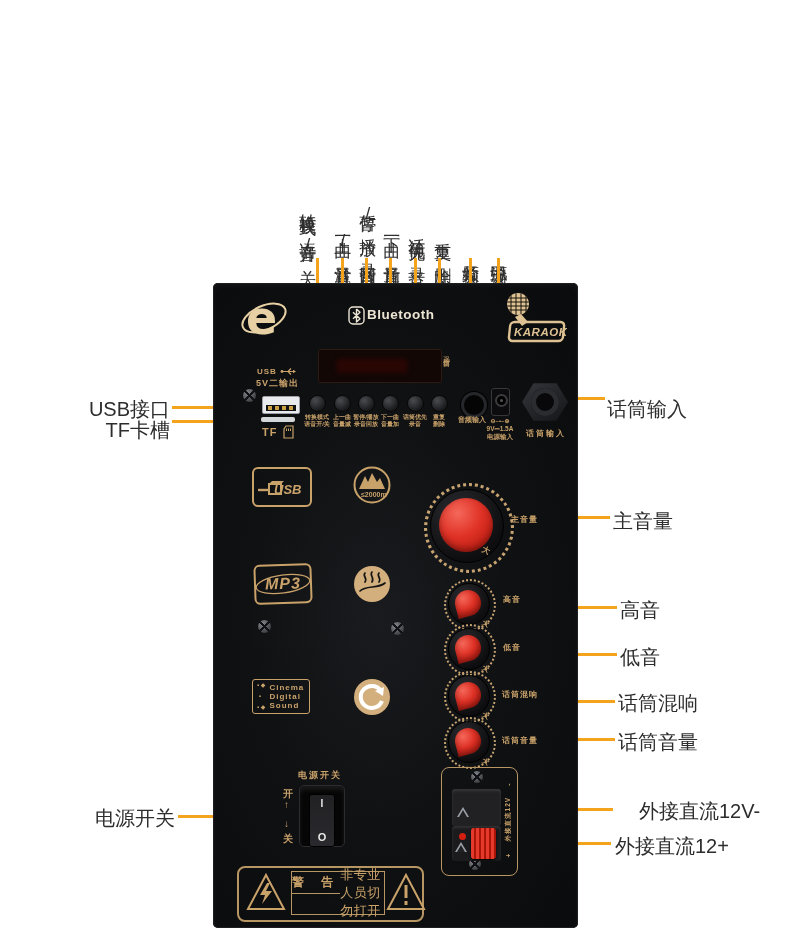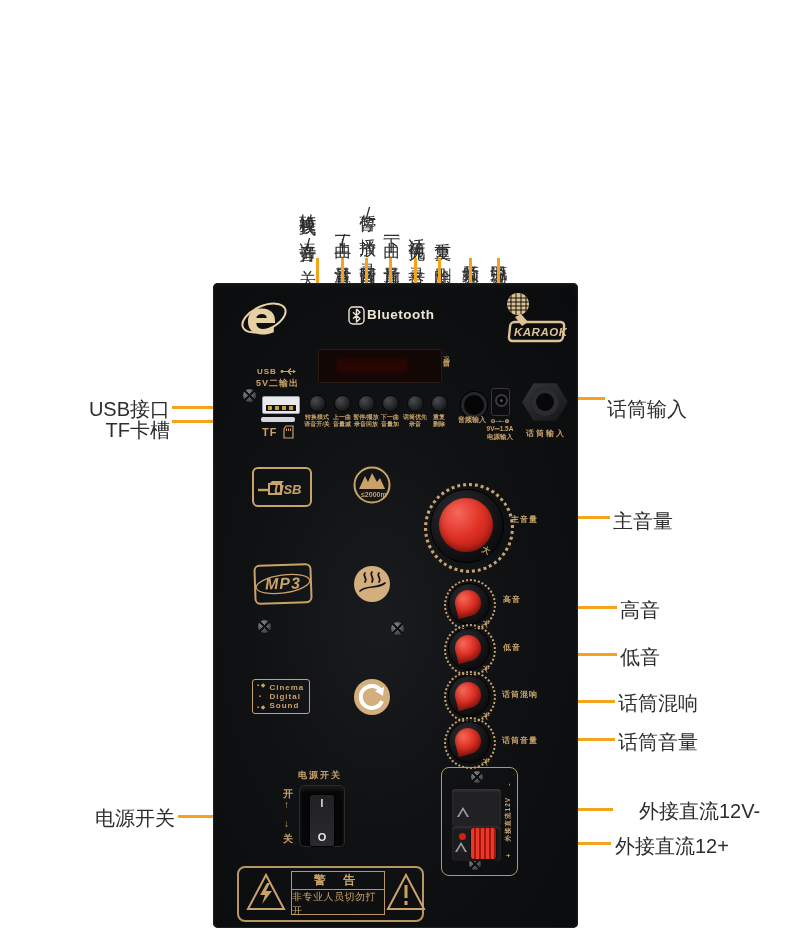--- a/index.html
+++ b/index.html
@@ -91,24 +91,24 @@
   .term-clip{position:absolute;width:49px;background:#212124;border-radius:3px;box-shadow:inset 0 2px 3px rgba(255,255,255,.1);}
   .tri{position:absolute;width:0;height:0;border-left:6px solid transparent;border-right:6px solid transparent;border-bottom:10px solid #9aa0a6;}
   .tri:after{content:"";position:absolute;left:-4px;top:3px;border-left:4px solid transparent;border-right:4px solid transparent;border-bottom:7px solid #212124;}
   .red-lever{position:absolute;width:25px;height:31px;border-radius:3px;
      background:repeating-linear-gradient(90deg,#e5392b 0 3px,#a91408 3px 5px);box-shadow:0 1px 2px #000;}
   .red-dot{position:absolute;width:7px;height:7px;border-radius:50%;background:#d21f12;}
   .term-vtext{position:absolute;left:257px;top:532px;width:75px;height:10px;transform:rotate(-90deg);
      display:flex;justify-content:space-between;align-items:center;font-size:6.5px;color:#C9A26A;font-weight:bold;letter-spacing:1px;}
   
   .warn-frame{position:absolute;left:24px;top:583px;width:183px;height:52px;border:2px solid #B79664;border-radius:8px;}
-  .warn-box{position:absolute;left:78px;top:588px;width:92px;height:42px;border:1.5px solid #B79664;display:flex;flex-direction:column;}
+  .warn-box{position:absolute;left:78px;top:588px;width:92px;height:42px;border:1.5px solid #B79664;display:flex;}
   .warn-title{height:21px;border-bottom:1.5px solid #B79664;display:flex;align-items:center;justify-content:center;
      font-size:12px;font-weight:bold;color:#C9A26A;letter-spacing:7px;}
-  .warn-sub{flex:1;display:flex;align-items:center;justify-content:center;font-size:10px;color:#C9A26A;letter-spacing:.5px;}
+  .warn-sub{flex:1;display:flex;align-items:center;justify-content:center;font-size:13px;color:#C9A26A;letter-spacing:.5px;}
   .bt-text{position:absolute;left:154px;top:24px;font-size:13.5px;font-weight:bold;color:#EDE5D4;letter-spacing:.5px;}
 </style>
 </head>
 <body>
 
 <div id="stage">
 
 
   <div class="vlabel vl1">转换模式 语音开/关</div>
   <div class="vlabel vl2">上一曲/音量减</div>

